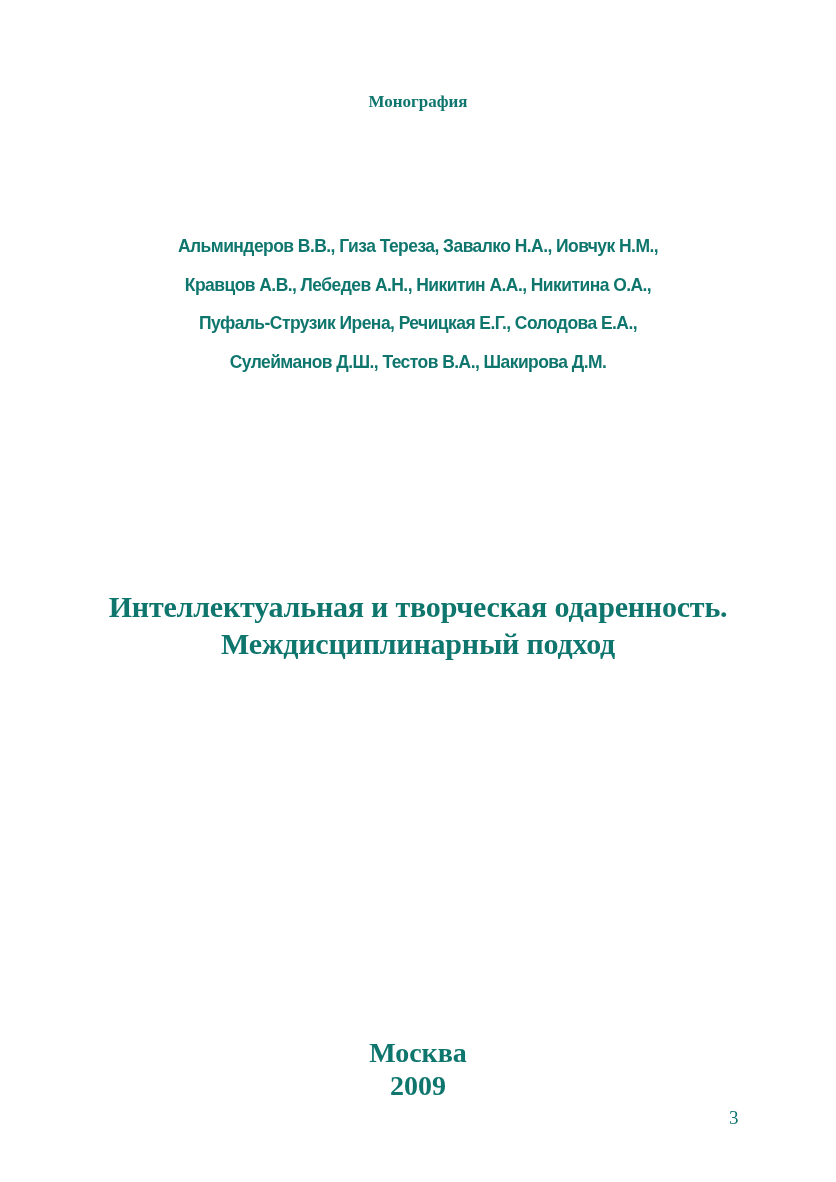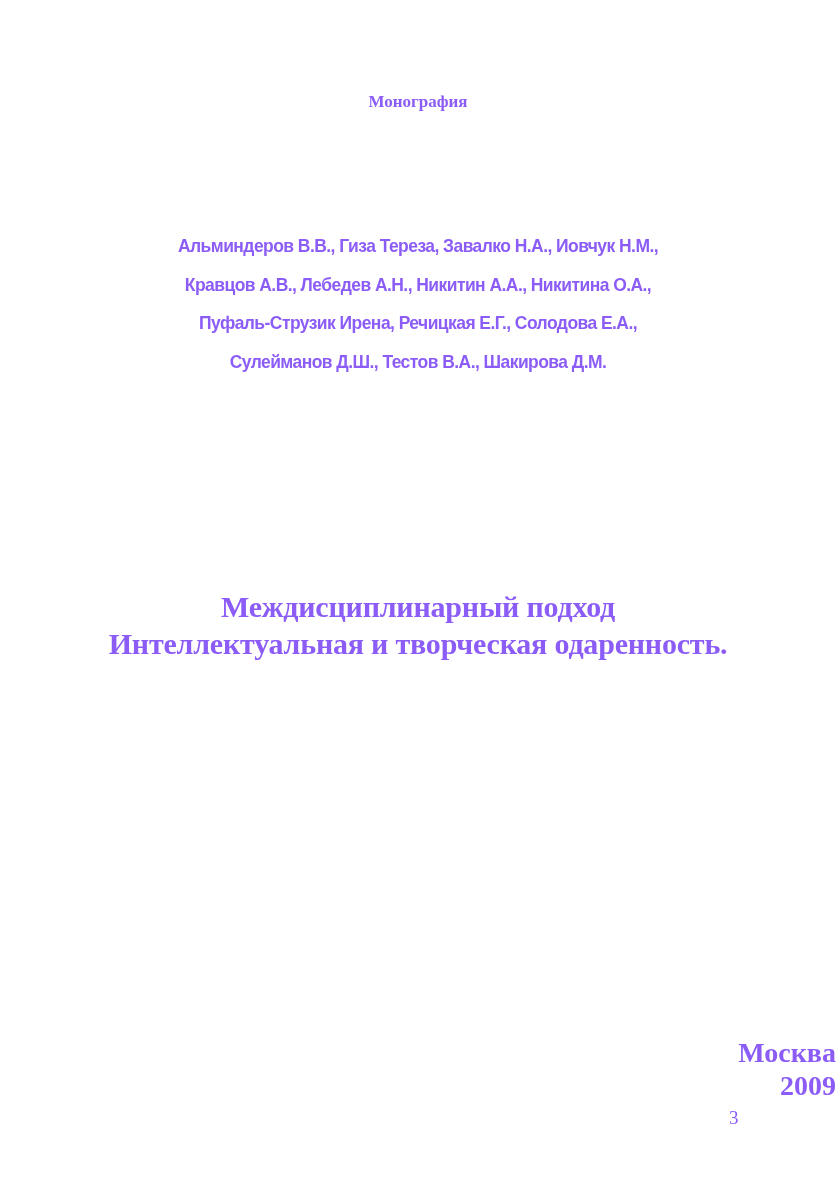--- a/index.html
+++ b/index.html
@@ -5,21 +5,21 @@
     html, body {
       margin: 0;
       padding: 0;
       background: #ffffff;
     }
     .page {
       position: relative;
       width: 836px;
       height: 1182px;
       background: #ffffff;
-      color: #8b5cf6;
+      color: #0f766e;
       overflow: hidden;
     }
     .genre {
       position: absolute;
       top: 90px;
       left: 0;
       width: 836px;
       text-align: center;
       font-family: "Liberation Serif", serif;
       font-weight: bold;
@@ -69,21 +69,20 @@
       width: 836px;
       text-align: center;
       font-family: "Liberation Serif", serif;
       font-weight: bold;
       font-size: 28px;
     }
     .imprint .line {
       display: block;
       height: 33px;
       line-height: 33px;
-      text-align: right;
     }
     .page-number {
       position: absolute;
       top: 1106px;
       left: 729px;
       font-family: "Liberation Serif", serif;
       font-size: 19px;
       line-height: 24px;
     }
   </style>
@@ -94,22 +93,22 @@
   <div class="genre">Монография</div>
 
   <div class="authors">
     <span class="line">Альминдеров В.В., Гиза Тереза, Завалко Н.А., Иовчук Н.М.,</span>
     <span class="line">Кравцов А.В., Лебедев А.Н., Никитин А.А., Никитина О.А.,</span>
     <span class="line">Пуфаль-Струзик Ирена, Речицкая Е.Г., Солодова Е.А.,</span>
     <span class="line">Сулейманов Д.Ш., Тестов В.А., Шакирова Д.М.</span>
   </div>
 
   <div class="title">
+    <span class="line">Интеллектуальная и творческая одаренность.</span>
     <span class="line">Междисциплинарный подход</span>
-    <span class="line">Интеллектуальная и творческая одаренность.</span>
   </div>
 
   <div class="imprint">
     <span class="line">Москва</span>
     <span class="line">2009</span>
   </div>
 
   <div class="page-number">3</div>
 </div>
 

